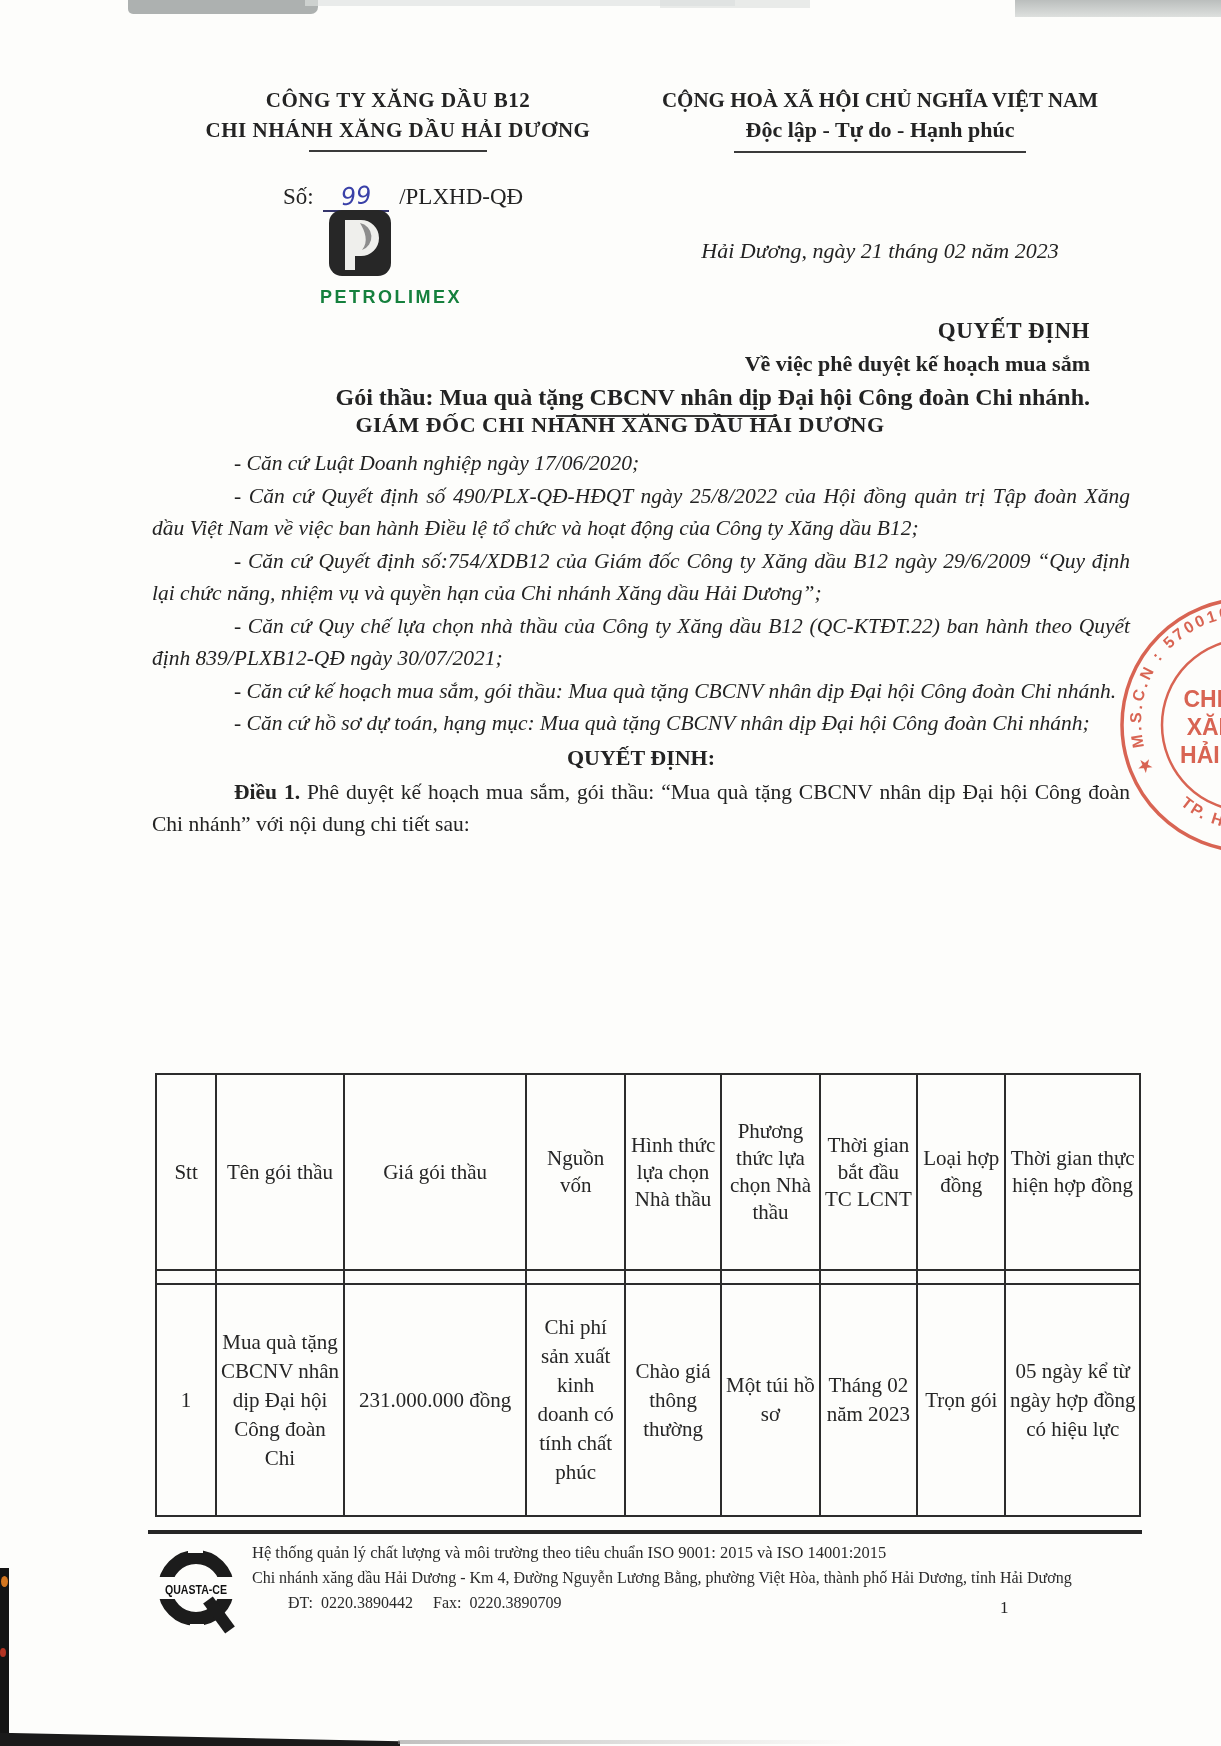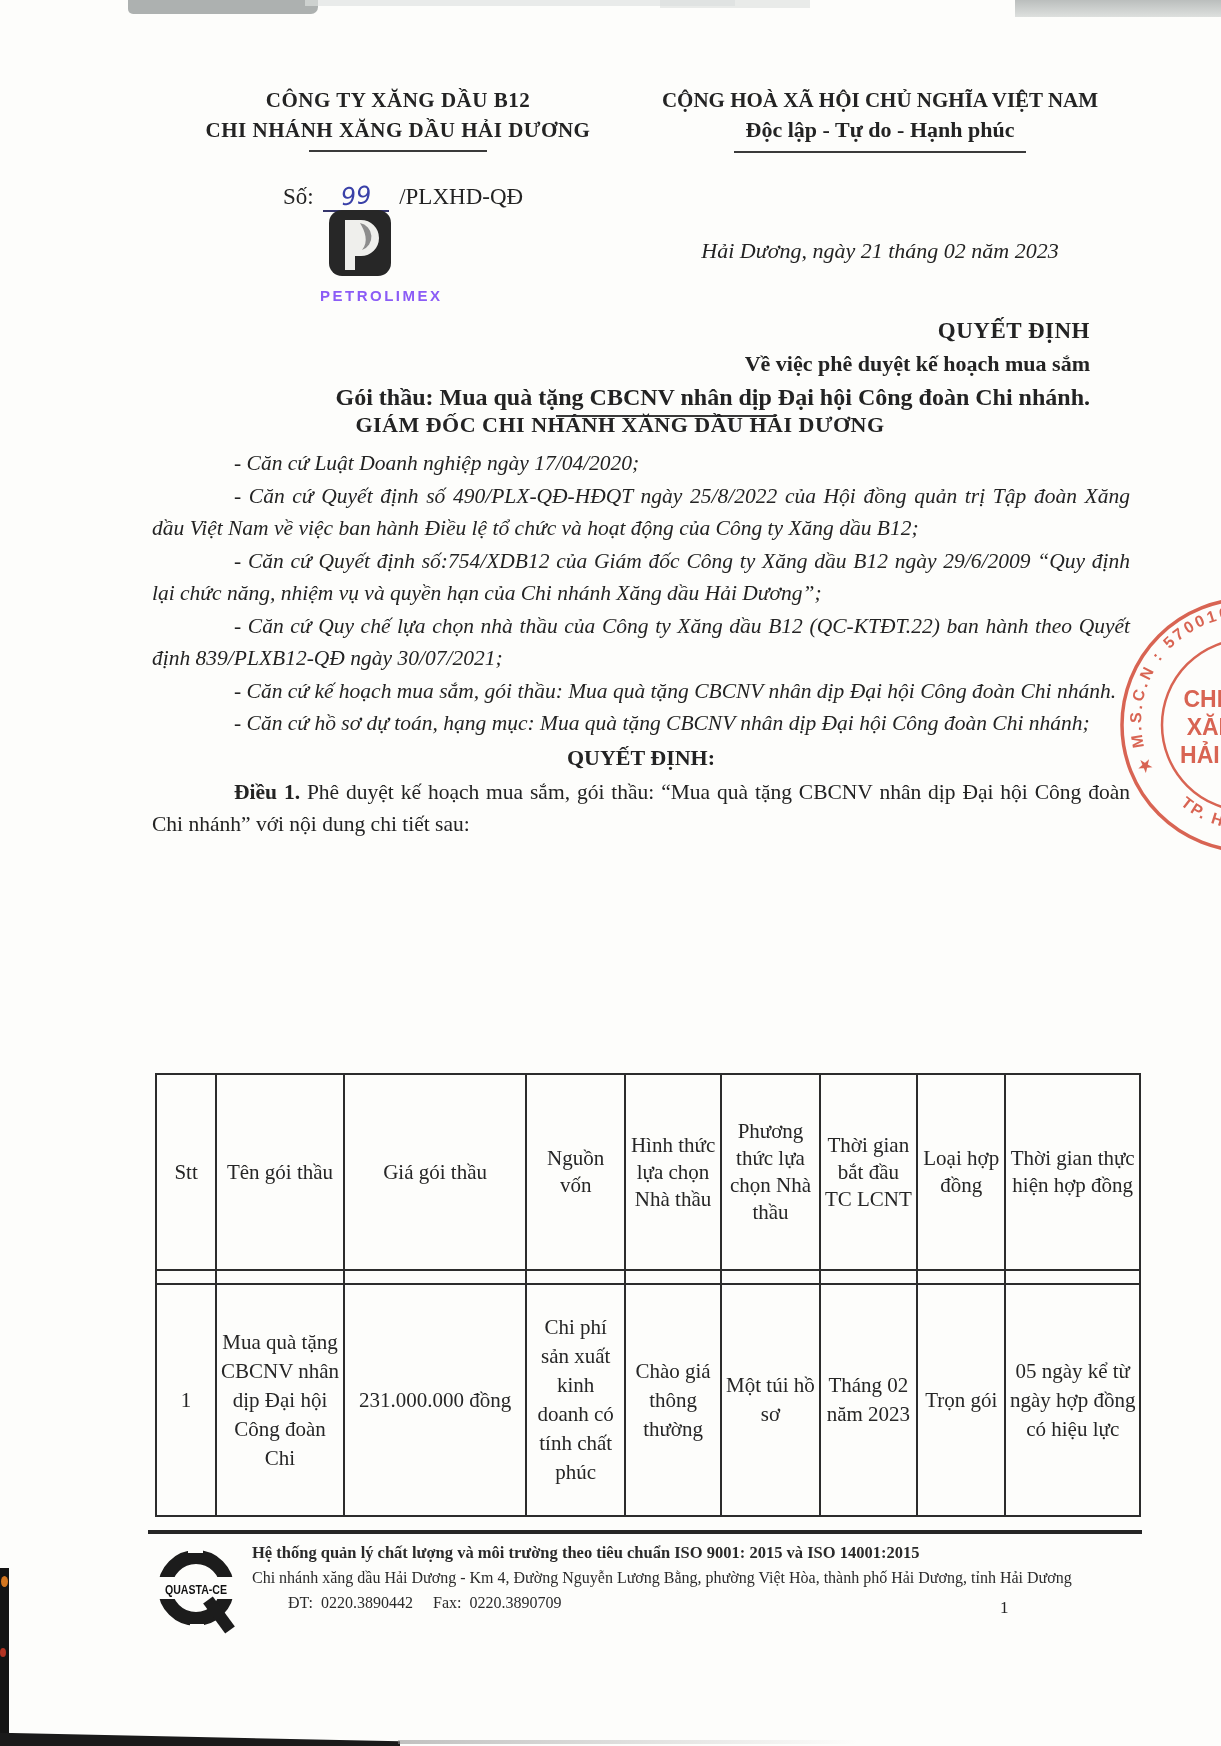--- a/index.html
+++ b/index.html
@@ -31,22 +31,22 @@
   .hdr-right .l1 { font-size:21px; font-weight:bold; }
   .hdr-right .l2 { font-size:22px; font-weight:bold; margin-top:4px; }
   .hdr-right .rule { width:292px; height:0; border-bottom:2.5px solid #3a3a3a; margin:8px auto 0; }
 
   .ref-line { position:absolute; left:283px; top:182px; font-size:23px; }
   .ref-underline { display:inline-block; width:66px; border-bottom:2.5px solid #35356b; text-align:center; margin:0 4px; }
   .ref-number { font-family:"DejaVu Sans", sans-serif; font-style:italic; color:#3a41a8; font-size:24px;
      display:inline-block; transform:rotate(-5deg); }
 
   .logo-block { position:absolute; left:320px; top:208px; width:80px; text-align:center; }
-  .logo-caption { margin-top:3px; font-family:"Liberation Sans", sans-serif; font-size:15px; font-weight:bold;
-     letter-spacing:2.5px; color:#8b5cf6; }
+  .logo-caption { margin-top:3px; font-family:"Liberation Sans", sans-serif; font-size:18px; font-weight:bold;
+     letter-spacing:2.5px; color:#15803d; }
 
   .date-line { position:absolute; left:630px; top:238px; width:500px; text-align:center;
      font-style:italic; font-size:22px; }
 
   
   .title-block { position:absolute; left:150px; top:318px; width:940px; text-align:right; }
   .title-block .t1 { font-size:23px; font-weight:bold; letter-spacing:.5px; }
   .title-block .t2 { font-size:22px; font-weight:bold; margin-top:7px; }
   .title-block .t3 { font-size:24px; font-weight:bold; margin-top:7px; white-space:nowrap; }
   .title-block .rule { width:220px; height:0; border-bottom:2.5px solid #3a3a3a; margin:4px 0 0 calc(50% - 64px); }
@@ -75,21 +75,21 @@
   table.plan .drow td { height:226px; border-left:2px solid #2c2c2c; border-bottom:2px solid #2c2c2c; line-height:29px; }
   table.plan .drow td:last-child { border-right:2px solid #2c2c2c; }
 
   
   .stamp { position:absolute; left:1108px; top:585px; width:280px; height:280px; opacity:.88; }
 
   
   .footer-rule { position:absolute; left:148px; top:1530px; width:994px; height:3.5px; background:#262626; }
   .footer-logo { position:absolute; left:150px; top:1540px; width:92px; height:100px; }
   .footer-text { position:absolute; left:252px; top:1540px; width:880px; font-size:16px; line-height:25px; color:#2a2a2a; }
-  .footer-text .f1 { font-weight:bold; font-size:16.5px; }
+  .footer-text .f1 { font-weight:normal; font-size:16.5px; }
   .footer-text .f3 { white-space:pre;margin-left:36px; }
   .page-number { position:absolute; left:1000px; top:1598px; font-size:17px; }
 </style>
 </head>
 <body>
 
 <div class="page">
 
   <div class="art art-top-a"></div>
   <div class="art art-top-b"></div>
@@ -132,21 +132,21 @@
   <div class="title-block">
     <div class="t1">QUYẾT ĐỊNH</div>
     <div class="t2">Về việc phê duyệt kế hoạch mua sắm</div>
     <div class="t3">Gói thầu: Mua quà tặng CBCNV nhân dịp Đại hội Công đoàn Chi nhánh.</div>
     <div class="rule"></div>
   </div>
 
   <div class="authority">GIÁM ĐỐC CHI NHÁNH XĂNG DẦU HẢI DƯƠNG</div>
 
   <div class="body-block">
-    <p class="recital">- Căn cứ Luật Doanh nghiệp ngày 17/04/2020;</p>
+    <p class="recital">- Căn cứ Luật Doanh nghiệp ngày 17/06/2020;</p>
     <p class="recital">- Căn cứ Quyết định số 490/PLX-QĐ-HĐQT ngày 25/8/2022 của Hội đồng quản trị Tập đoàn Xăng dầu Việt Nam về việc ban hành Điều lệ tổ chức và hoạt động của Công ty Xăng dầu B12;</p>
     <p class="recital">- Căn cứ Quyết định số:754/XDB12 của Giám đốc Công ty Xăng dầu B12 ngày 29/6/2009 “Quy định lại chức năng, nhiệm vụ và quyền hạn của Chi nhánh Xăng dầu Hải Dương”;</p>
     <p class="recital">- Căn cứ Quy chế lựa chọn nhà thầu của Công ty Xăng dầu B12 (QC-KTĐT.22) ban hành theo Quyết định 839/PLXB12-QĐ ngày 30/07/2021;</p>
     <p class="recital">- Căn cứ kế hoạch mua sắm, gói thầu: Mua quà tặng CBCNV nhân dịp Đại hội Công đoàn Chi nhánh.</p>
     <p class="recital">- Căn cứ hồ sơ dự toán, hạng mục: Mua quà tặng CBCNV nhân dịp Đại hội Công đoàn Chi nhánh;</p>
     <p class="decision-h">QUYẾT ĐỊNH:</p>
     <p class="article"><b>Điều 1.</b><span> Phê duyệt kế hoạch mua sắm, gói thầu: “Mua quà tặng CBCNV nhân dịp Đại hội Công đoàn Chi nhánh” với nội dung chi tiết sau:</span></p>
   </div>
 
   <table class="plan">

